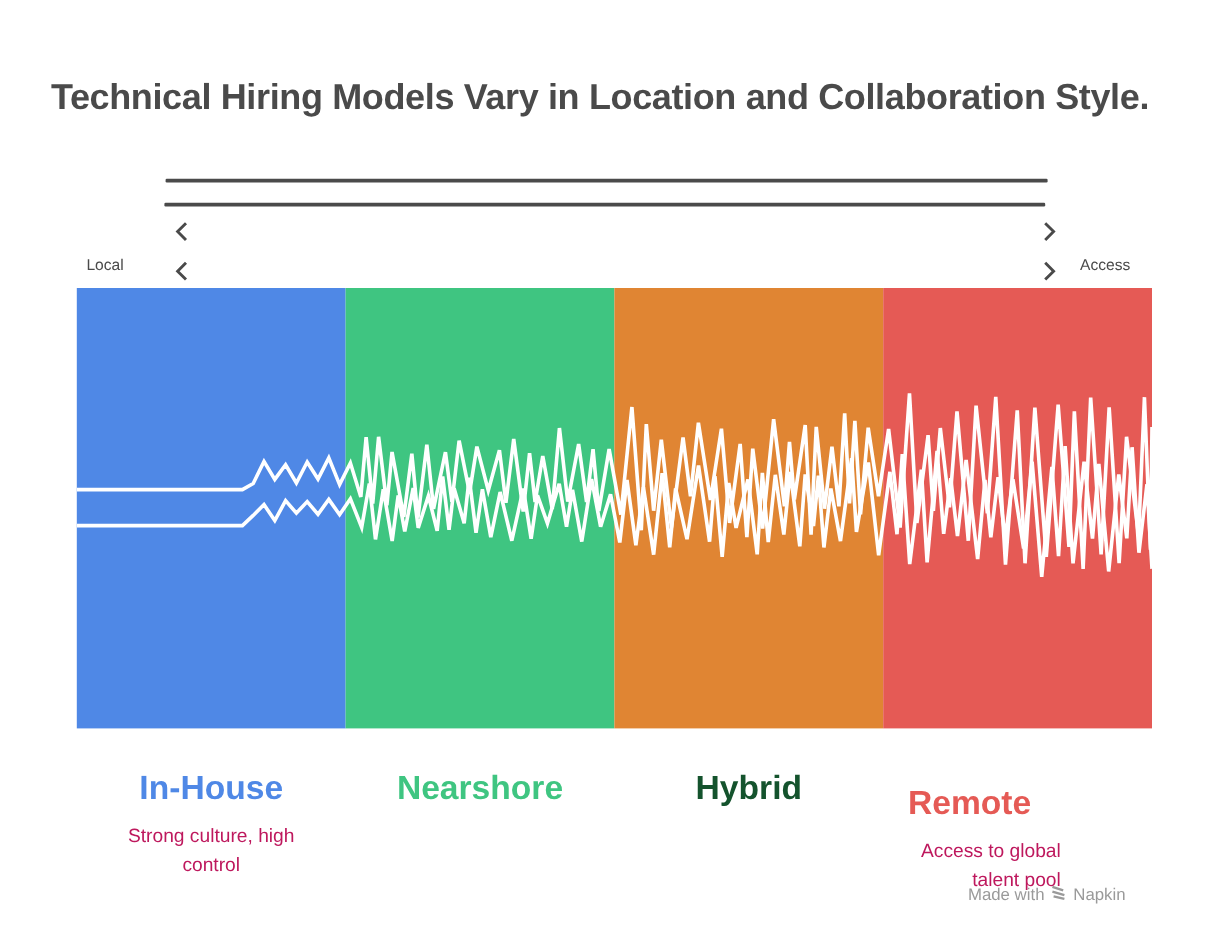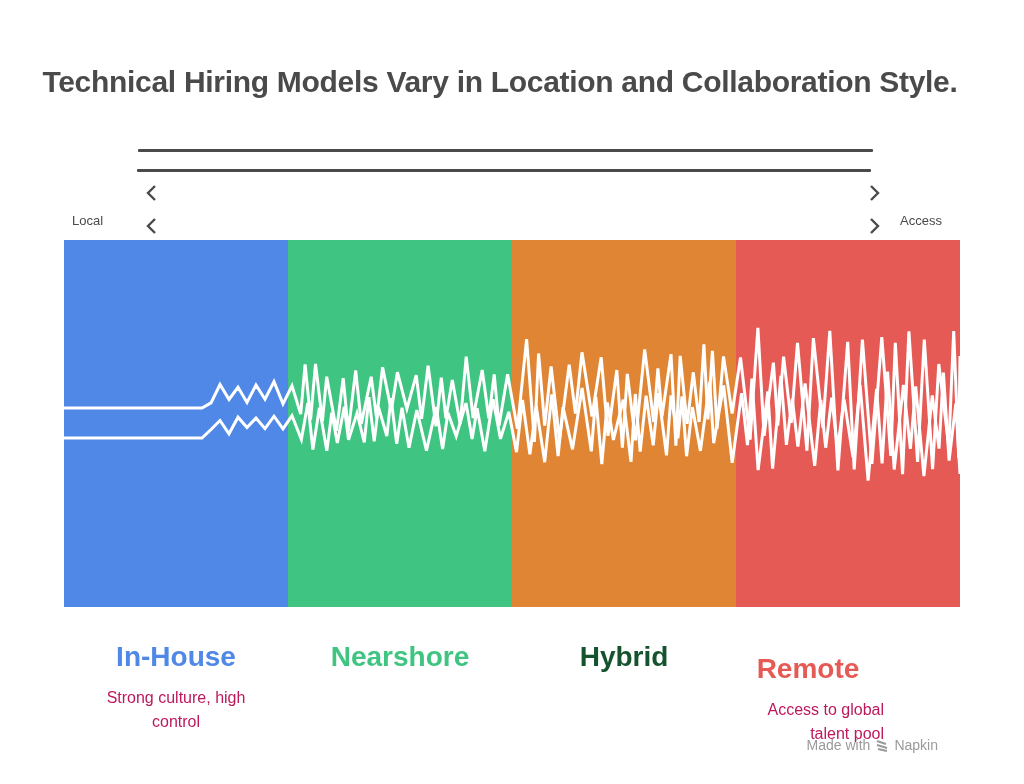--- a/index.html
+++ b/index.html
@@ -11,21 +11,21 @@
     }
     .rule { position: absolute; height: 3px; background: #4a4a4a; border-radius: 1px; }
     .chev { position: absolute; width: 20px; height: 20px; }
     .axis-label { position: absolute; font-size: 13px; color: #4a4a4a; top: 213px; }
     .band-wrap { position: absolute; left: 64px; top: 240px; width: 896px; height: 367px; }
     .band { position: absolute; top: 0; height: 367px; width: 224px; }
     .wave { position: absolute; left: 0; top: 0; }
     .col { position: absolute; top: 642px; width: 224px; text-align: center; }
     .col-title { font-weight: bold; font-size: 28px; line-height: 30px; }
     .col-desc { margin-top: 14px; font-size: 16px; line-height: 24px; color: #be185d; }
-    .footer { position: absolute; right: 86px; top: 737px; font-size: 14px; color: #9a9a9a; display: flex; align-items: flex-end; gap: 5px; }
+    .footer { position: absolute; right: 86px; top: 737px; font-size: 14px; color: #9a9a9a; display: flex; align-items: flex-start; gap: 5px; }
   </style>
 </head>
 <body>
 
 <div class="title">Technical Hiring Models Vary in Location and Collaboration Style.</div>
 
 <div class="rule" style="left:138px; top:149px; width:735px;"></div>
 <div class="rule" style="left:137px; top:169px; width:734px;"></div>
 
 <svg class="chev" style="left:142px; top:183px;" viewBox="0 0 20 20">

